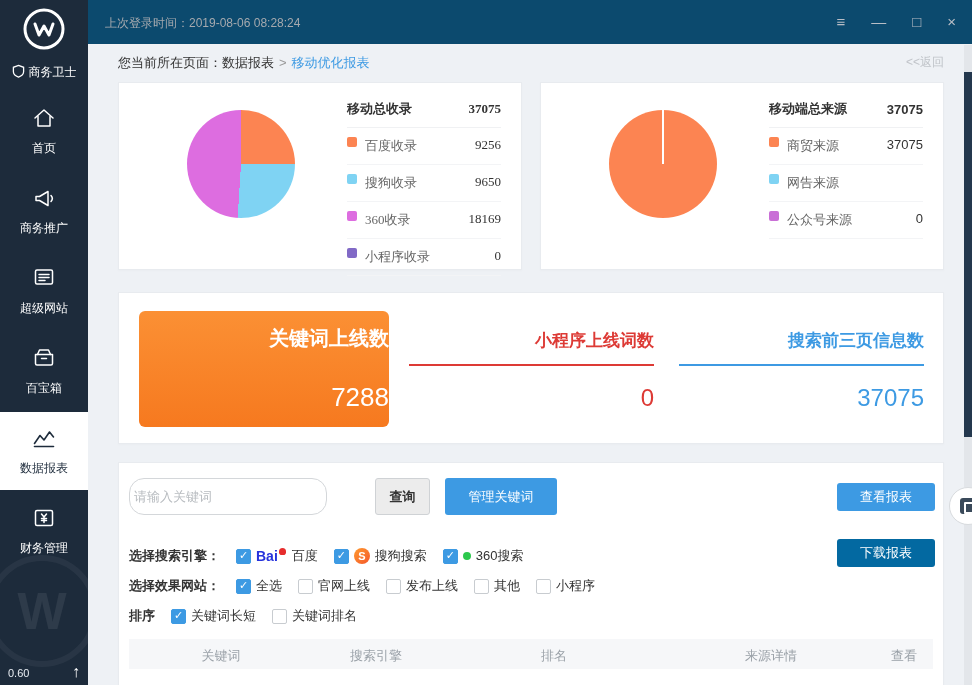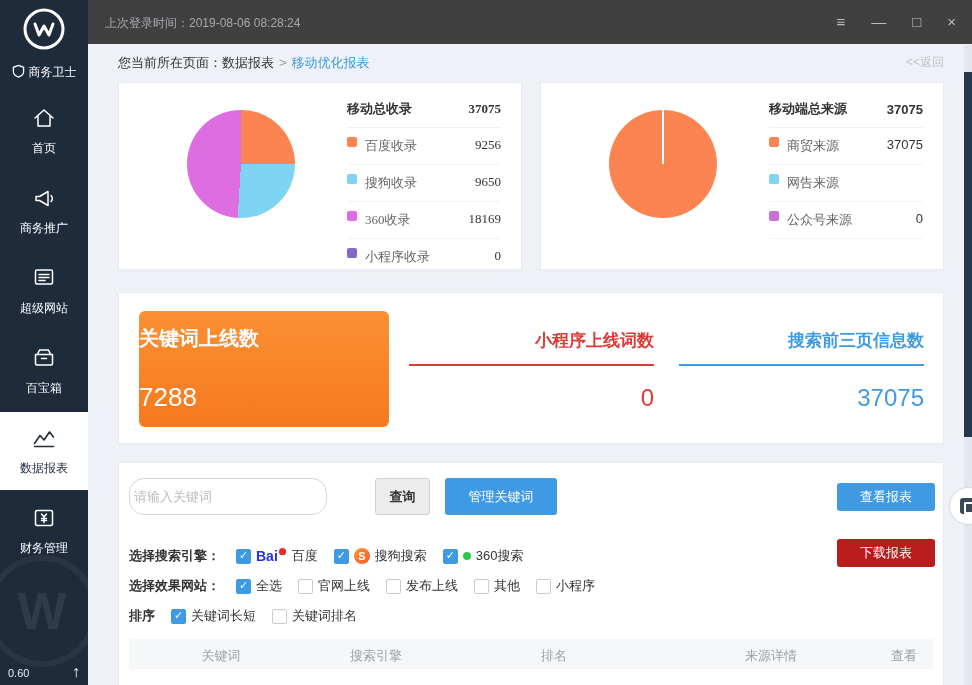--- a/index.html
+++ b/index.html
@@ -13,21 +13,21 @@
   .nav-item { position:absolute; left:0; width:88px; height:78px; display:flex; flex-direction:column; align-items:center; justify-content:center; gap:9px; color:#fff; cursor:pointer; }
   .nav-item .nlabel { font-size:12px; }
   .nav-item.on { background:#fff; color:#1d2b3b; }
   .nav-0{top:92px} .nav-1{top:172px} .nav-2{top:252px} .nav-3{top:332px} .nav-4{top:412px} .nav-5{top:492px}
   .nico svg { display:block; }
   .watermark { position:absolute; bottom:18px; left:-14px; width:112px; height:112px; border:6px solid rgba(255,255,255,0.05); border-radius:50%; display:flex; align-items:center; justify-content:center; font-size:52px; font-weight:bold; color:rgba(255,255,255,0.08); }
   .version { position:absolute; bottom:6px; left:8px; font-size:11px; color:#e8edf2; }
   .up-arrow { position:absolute; bottom:4px; right:8px; font-size:16px; font-weight:bold; color:#fff; cursor:pointer; }
 
   
-  .topbar { position:absolute; left:88px; top:0; width:884px; height:45px; background:#404040; border-bottom:1px solid #f1f2f4; }
+  .topbar { position:absolute; left:88px; top:0; width:884px; height:45px; background:#0c4a6e; border-bottom:1px solid #f1f2f4; }
   .login-time { position:absolute; left:17px; top:15px; font-size:12px; color:#a5a9ae; }
   .win-controls { position:absolute; right:16px; top:12px; display:flex; gap:26px; color:#b9bec6; font-size:15px; }
   .win-controls span { cursor:pointer; line-height:20px; }
 
   
   .breadcrumb { position:absolute; left:118px; top:54px; width:826px; font-size:13px; color:#333; }
   .breadcrumb .sep { color:#999; margin:0 5px; }
   .breadcrumb .cur { color:#3d9ae3; cursor:pointer; }
   .breadcrumb .back { float:right; color:#c0c4c9; font-size:12px; cursor:pointer; }
 
@@ -38,38 +38,38 @@
   .pie { position:absolute; left:68px; top:27px; width:108px; height:108px; border-radius:50%; background:#eee; }
   .pie-line { position:absolute; left:50%; top:0; width:2px; height:54px; background:#fff; transform:translateX(-50%); }
   .legend { position:absolute; left:228px; top:8px; right:20px; }
   .lhead { display:flex; justify-content:space-between; align-items:center; font-size:13px; font-weight:bold; color:#333; padding:9px 0; border-bottom:1px solid #f0f1f3; }
   .lrow { display:flex; align-items:flex-start; font-size:13px; color:#666; padding:9px 0; border-bottom:1px solid #f3f4f6; }
   .sq { width:10px; height:10px; border-radius:2px; margin-right:8px; flex:none; }
   .lval { margin-left:auto; color:#333; }
 
   
   #card-stats { left:118px; top:292px; width:826px; height:152px; }
-  .stat-orange { position:absolute; left:20px; top:18px; width:250px; height:116px; border-radius:6px; background:linear-gradient(180deg,#fb9034,#f6791f); color:#fff; display:flex; flex-direction:column; align-items:flex-start; justify-content:center; gap:30px; cursor:pointer; }
+  .stat-orange { position:absolute; left:20px; top:18px; width:250px; height:116px; border-radius:6px; background:linear-gradient(180deg,#fb9034,#f6791f); color:#fff; display:flex; flex-direction:column; align-items:flex-end; justify-content:center; gap:30px; cursor:pointer; }
   .so-label { font-size:20px; font-weight:bold; }
   .so-value { font-size:26px; }
   .stat { position:absolute; top:36px; width:245px; text-align:right; cursor:pointer; }
   .stat .t { font-size:17px; font-weight:bold; padding-bottom:12px; border-bottom:2px solid; }
   .stat .v { font-size:24px; margin-top:18px; }
   .stat-red { left:290px; color:#dd3a35; }
   .stat-blue { left:560px; color:#3d9ae3; }
 
   
   #card-filter { left:118px; top:462px; width:826px; height:260px; }
   .kw-input { position:absolute; left:10px; top:15px; width:198px; height:37px; border:1px solid #d4d7da; border-radius:15px; padding:0 4px; font-size:13px; color:#333; outline:none; font-family:inherit; }
   .kw-input::placeholder { color:#b8bcc0; }
   .btn { border:none; border-radius:3px; font-size:13px; cursor:pointer; font-family:inherit; }
   .btn-query { position:absolute; left:256px; top:15px; width:55px; height:37px; background:#ececec; border:1px solid #cfd2d5; color:#333; font-weight:bold; }
   .btn-manage { position:absolute; left:326px; top:15px; width:112px; height:37px; background:#3d9ae3; color:#fff; }
   .btn-view { position:absolute; left:718px; top:20px; width:98px; height:28px; background:#3d9ae3; color:#fff; }
-  .btn-download { position:absolute; left:718px; top:76px; width:98px; height:28px; background:#b91c1c; color:#fff; }
+  .btn-download { position:absolute; left:718px; top:76px; width:98px; height:28px; background:#0369a1; color:#fff; }
   .frow { position:absolute; left:10px; display:flex; align-items:flex-end; font-size:13px; color:#333; }
   .frow-engines { top:78px; height:24px; }
   .frow-sites { top:110px; height:22px; }
   .frow-sort { top:140px; height:22px; }
   .flabel { font-weight:bold; color:#333; }
   .cb { width:15px; height:15px; border:1px solid #c8ccd0; border-radius:2px; background:#fff; display:inline-block; position:relative; cursor:pointer; flex:none; }
   .cb.on { background:#3d9ae3; border-color:#3d9ae3; }
   .cb.on::after { content:"\2713"; position:absolute; left:2px; top:-1px; color:#fff; font-size:11px; font-weight:bold; }
   .eng, .site, .sort { display:flex; align-items:center; gap:5px; margin-left:16px; }
   .elabel, .slab { color:#333; }

